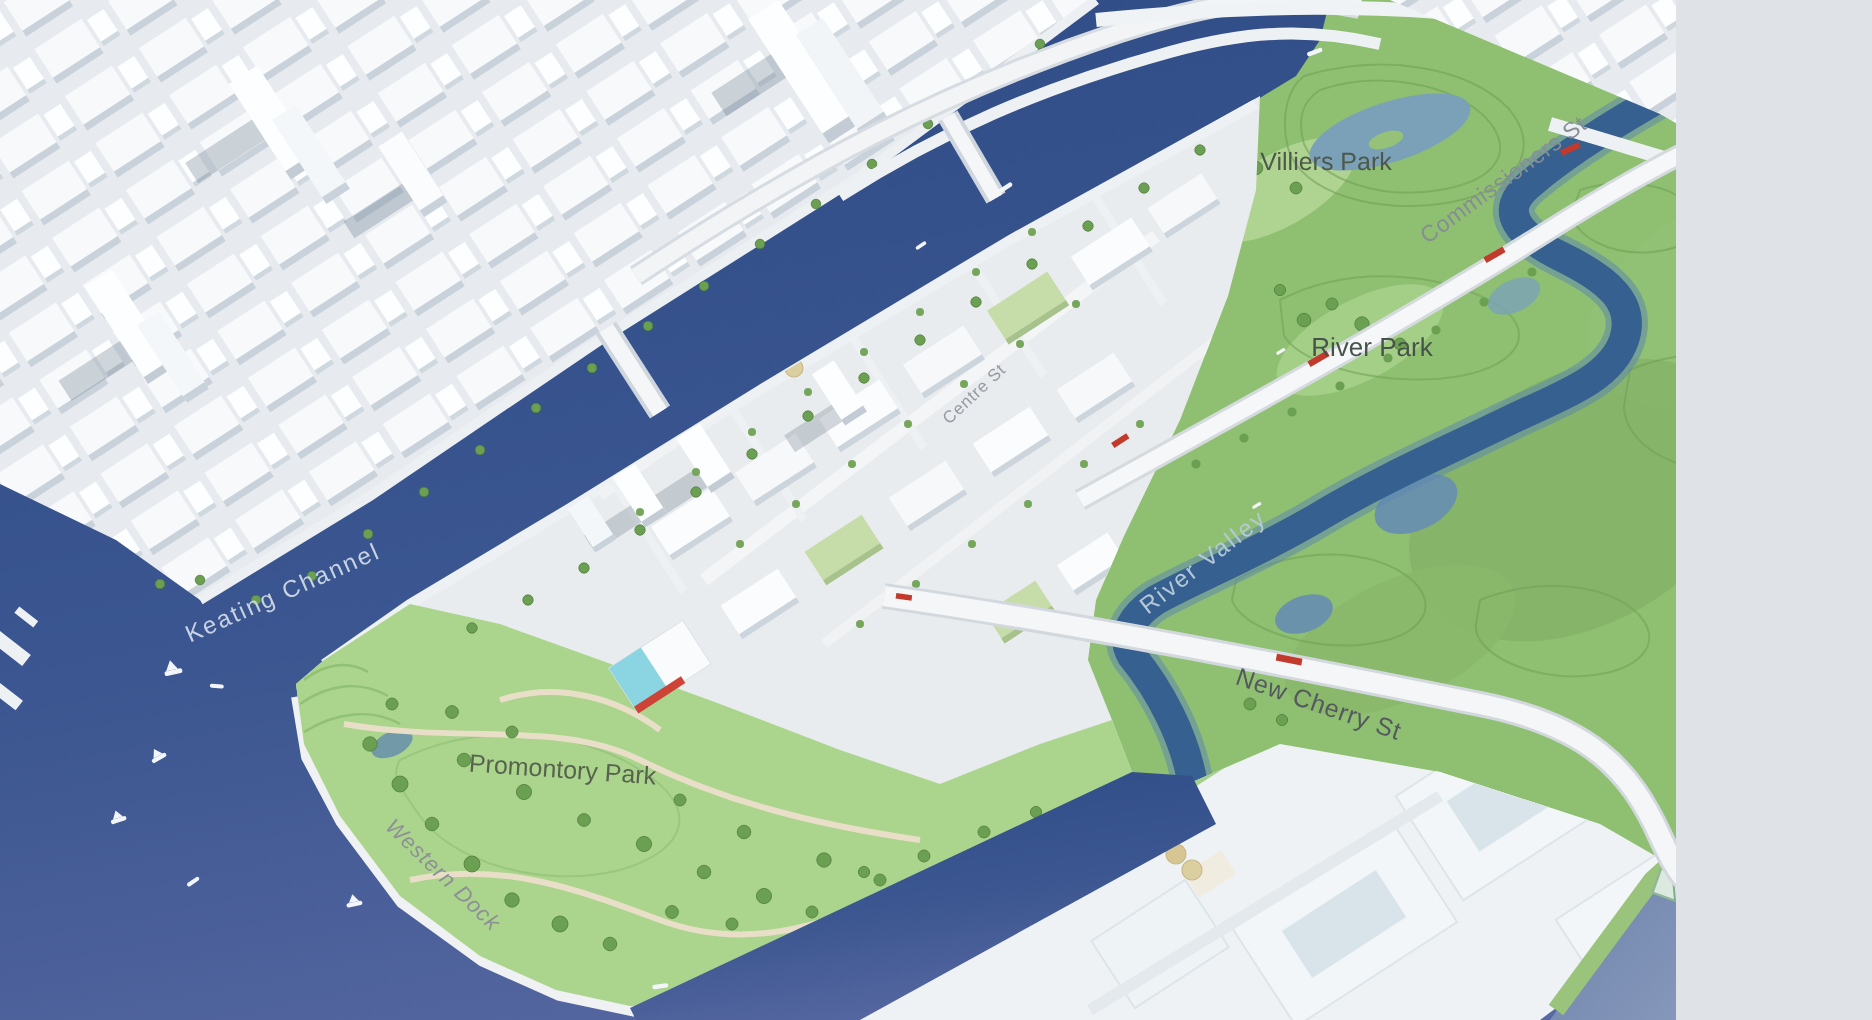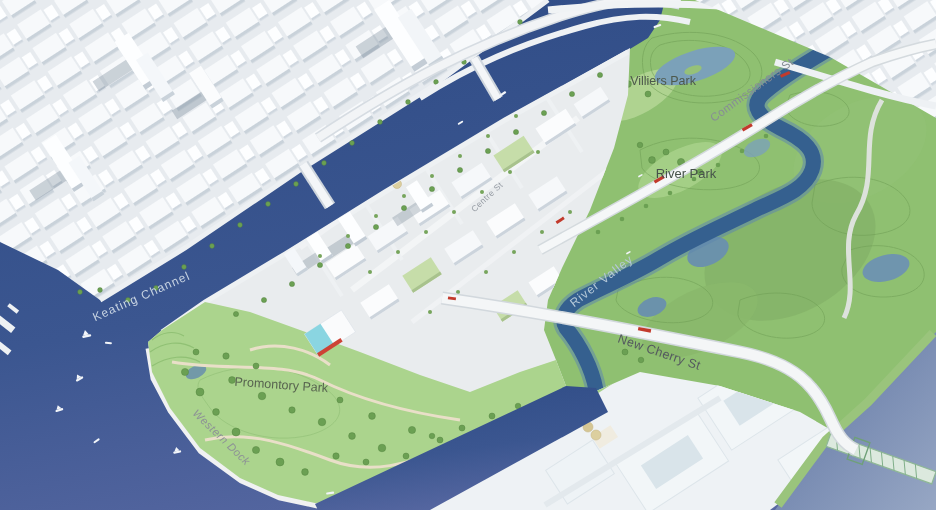--- a/index.html
+++ b/index.html
@@ -1,16 +1,16 @@
 <!DOCTYPE html>
 <html><head>
 <meta charset="utf-8">
 <style>
   html,body{margin:0;padding:0;background:#dfe3e8;}
-  #stage{position:relative;width:936px;height:510px;overflow:hidden;
+  #stage{position:relative;width:838px;height:510px;overflow:hidden;
          font-family:"Liberation Sans",sans-serif;background:#a21caf;}
   svg{display:block}
   .map-label{font-family:"Liberation Sans",sans-serif;}
   .lbl-water{letter-spacing:1.1px;}
   .lbl-street{letter-spacing:.4px;}
   .lbl-italic{font-style:italic;letter-spacing:.5px;}
 </style>
 </head>
 <body>
 

